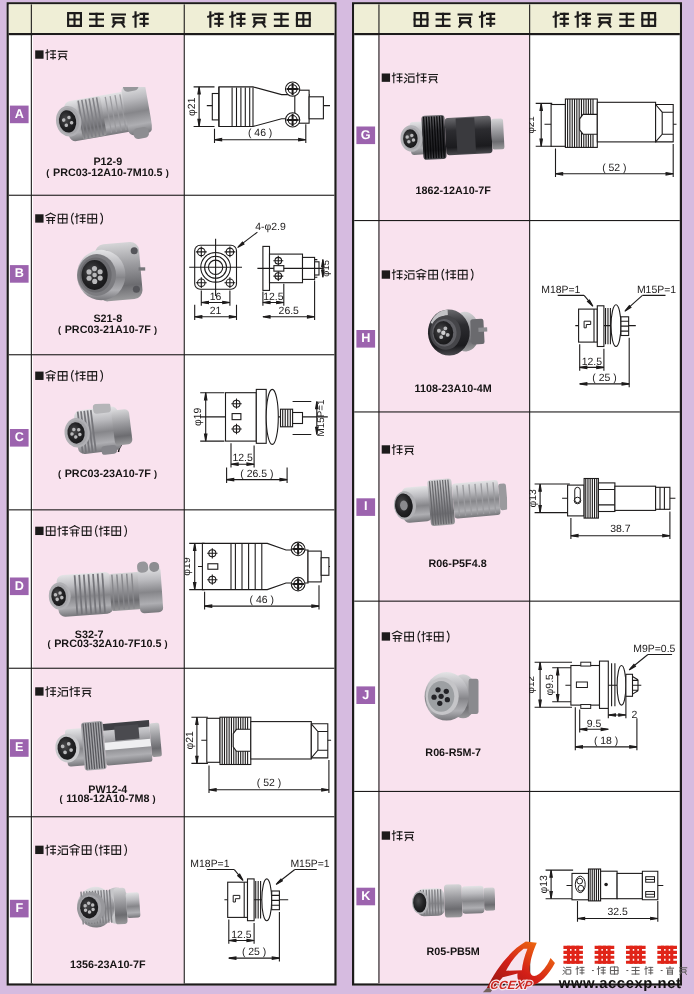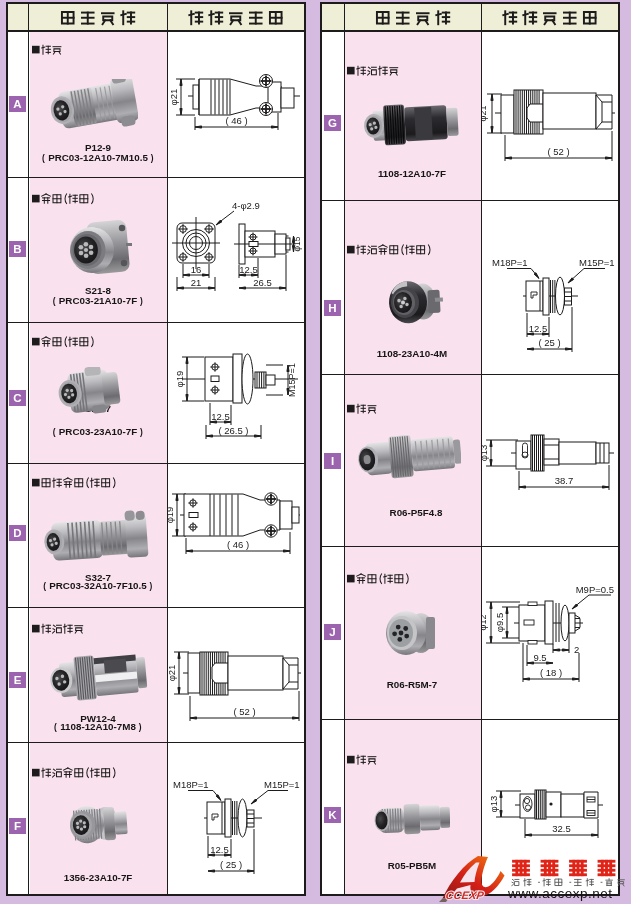--- a/index.html
+++ b/index.html
@@ -557,26 +557,26 @@
       <path d="M4,8 L2,11"></path>
       <path d="M8,8 L10,11"></path>
     </g>
   </svg>
 <div class="mt" style="left:98px;top:141.5px">P12-9</div>
 <div class="mt" style="left:98px;top:151.5px"><span class="pp">( </span>PRC03-12A10-7M10.5<span class="pp"> )</span></div>
 <div class="mt" style="left:98px;top:285px">S21-8</div>
 <div class="mt" style="left:98px;top:295px"><span class="pp">( </span>PRC03-21A10-7F<span class="pp"> )</span></div>
 <div class="mt" style="left:98px;top:403px">S23-7</div>
 <div class="mt" style="left:98px;top:426px"><span class="pp">( </span>PRC03-23A10-7F<span class="pp"> )</span></div>
-<div class="mt" style="left:98px;top:571.5px">S32-7</div>
+<div class="mt" style="left:81px;top:571.5px">S32-7</div>
 <div class="mt" style="left:98px;top:579.5px"><span class="pp">( </span>PRC03-32A10-7F10.5<span class="pp"> )</span></div>
 <div class="mt" style="left:98px;top:713px">PW12-4</div>
 <div class="mt" style="left:98px;top:720.5px"><span class="pp">( </span>1108-12A10-7M8<span class="pp"> )</span></div>
 <div class="mt" style="left:98px;top:872px">1356-23A10-7F</div>
-<div class="mt" style="left:412px;top:168px">1108-12A10-7F</div>
+<div class="mt" style="left:412px;top:168px">1862-12A10-7F</div>
 <div class="mt" style="left:412px;top:348px">1108-23A10-4M</div>
 <div class="mt" style="left:416px;top:506.5px">R06-P5F4.8</div>
 <div class="mt" style="left:412px;top:678.5px">R06-R5M-7</div>
 <div class="mt" style="left:412px;top:860px">R05-PB5M</div>
 <svg style="position:absolute;left:48px;top:79px" width="90" height="54" viewBox="0 0 90 54" fill="none" stroke="#1d1b1b" stroke-width="1" font-family="Liberation Sans, sans-serif">
     <g transform="rotate(-10 44 26)" stroke="none">
       <rect x="12" y="8" width="62" height="37" rx="6" fill="url(#met)"></rect>
       <rect x="24" y="8.5" width="22" height="36" rx="2" fill="url(#met2)"></rect>
       <rect x="25.0" y="9" width="1.4" height="35" fill="#808085"></rect>
       <rect x="28.4" y="9" width="1.4" height="35" fill="#808085"></rect>
@@ -1354,12 +1354,12 @@
       <path d="M3,5.5 V10.5"></path>
       <path d="M9,5.5 V10.5"></path>
     </g>
     <g transform="translate(105.8,0.0) scale(0.717)" fill="none" stroke="#5c5a5a" stroke-width="1.26" stroke-linecap="square">
       <path d="M1.5,2.5 H10.5"></path>
       <path d="M2.5,5 H9.5 V8 H2.5 Z"></path>
       <path d="M4,8 L2,11"></path>
       <path d="M8,8 L10,11"></path>
     </g>
   </svg>
-<div style="position:absolute;left:508px;top:886px;font-weight:normal;font-size:13.5px;color:#141212;letter-spacing:0.5px">www.accexp.net</div>
+<div style="position:absolute;left:508px;top:886px;font-weight:bold;font-size:13.5px;color:#141212;letter-spacing:0.5px">www.accexp.net</div>
 </body></html>

